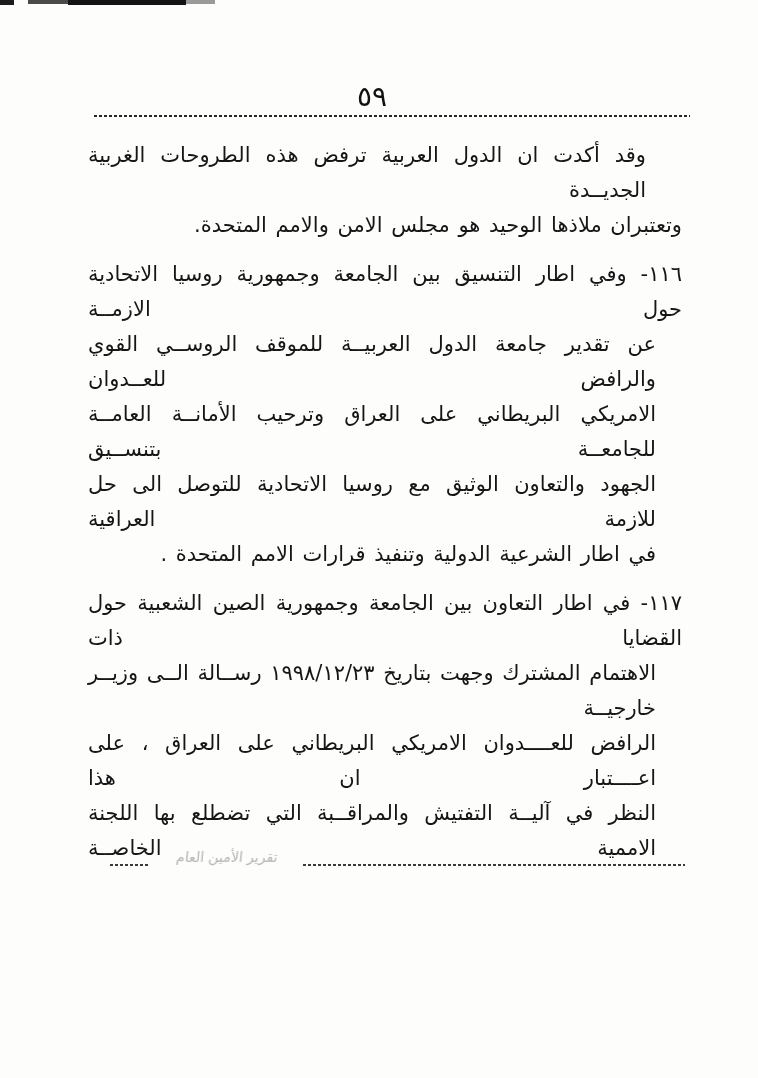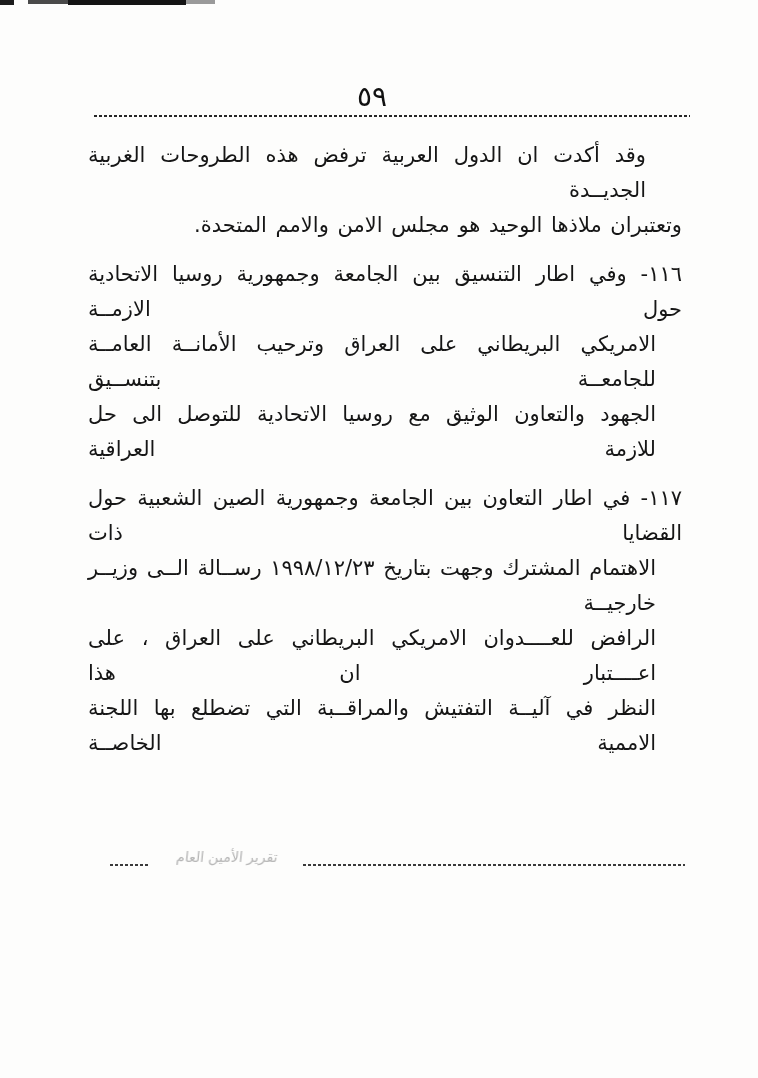--- a/index.html
+++ b/index.html
@@ -92,22 +92,24 @@
 
   <div class="rule-top"></div>
 
   <div class="doc-body">
       <div class="paragraph">
         <div class="line just first-indent">وقد أكدت ان الدول العربية ترفض هذه الطروحات الغربية الجديــدة</div>
         <div class="line">وتعتبران ملاذها الوحيد هو مجلس الامن والامم المتحدة.</div>
       </div>
       <div class="paragraph">
         <div class="line just">١١٦- وفي اطار التنسيق بين الجامعة وجمهورية روسيا الاتحادية حول الازمــة</div>
+        <div class="line just hang">عن تقدير جامعة الدول العربيــة للموقف الروســي القوي والرافض للعــدوان</div>
         <div class="line just hang">الامريكي البريطاني  على العراق وترحيب الأمانــة العامــة للجامعــة بتنســيق</div>
         <div class="line just hang">الجهود والتعاون الوثيق مع روسيا الاتحادية للتوصل الى حل للازمة العراقية</div>
+        <div class="line hang">في اطار الشرعية الدولية وتنفيذ قرارات الامم المتحدة .</div>
       </div>
       <div class="paragraph">
         <div class="line just">١١٧- في اطار التعاون بين الجامعة وجمهورية الصين الشعبية حول  القضايا ذات</div>
         <div class="line just hang">الاهتمام المشترك وجهت بتاريخ ١٩٩٨/١٢/٢٣ رســالة الــى وزيــر خارجيــة</div>
         <div class="line just hang">الرافض للعــــدوان الامريكي البريطاني على العراق ، على اعــــتبار ان هذا</div>
         <div class="line just hang">النظر في آليــة التفتيش والمراقــبة التي تضطلع بها اللجنة الاممية الخاصــة</div>
       </div>
     </div>
 
   <div class="footer-rule-seg left"></div>

